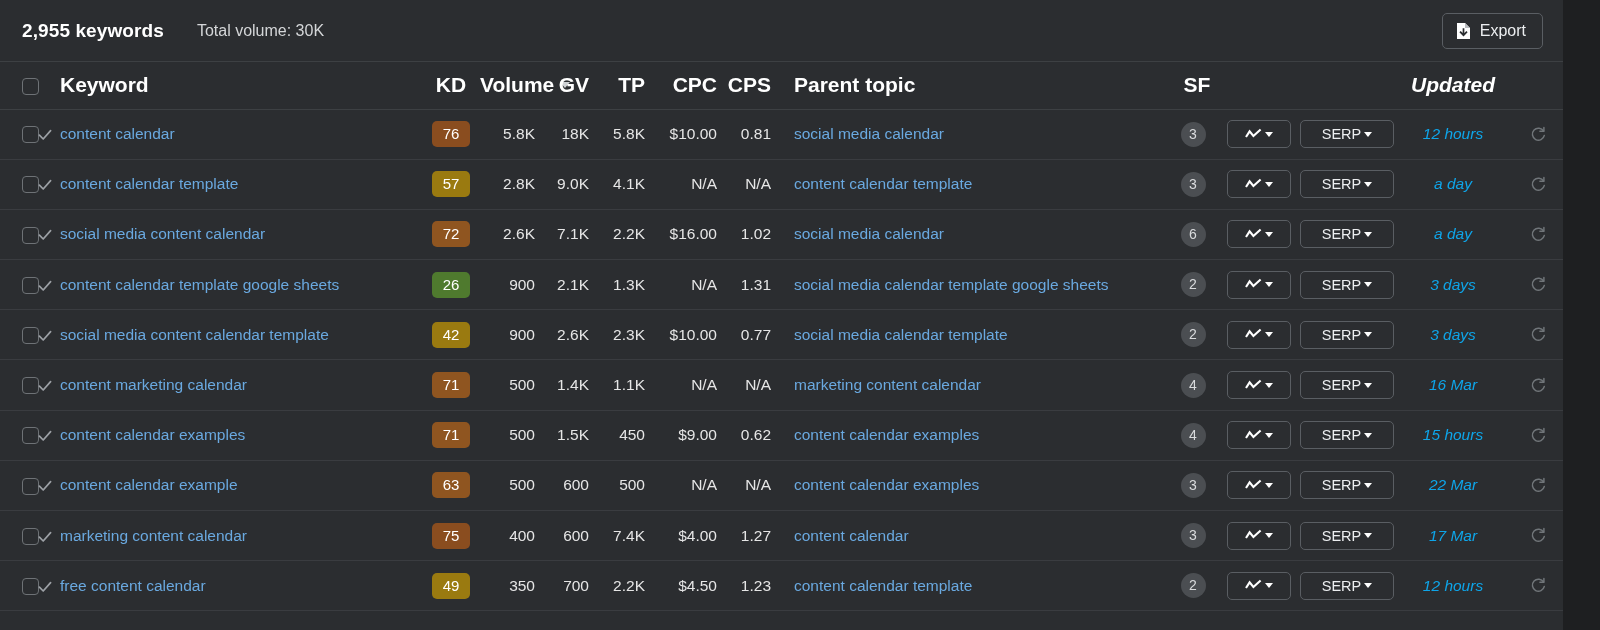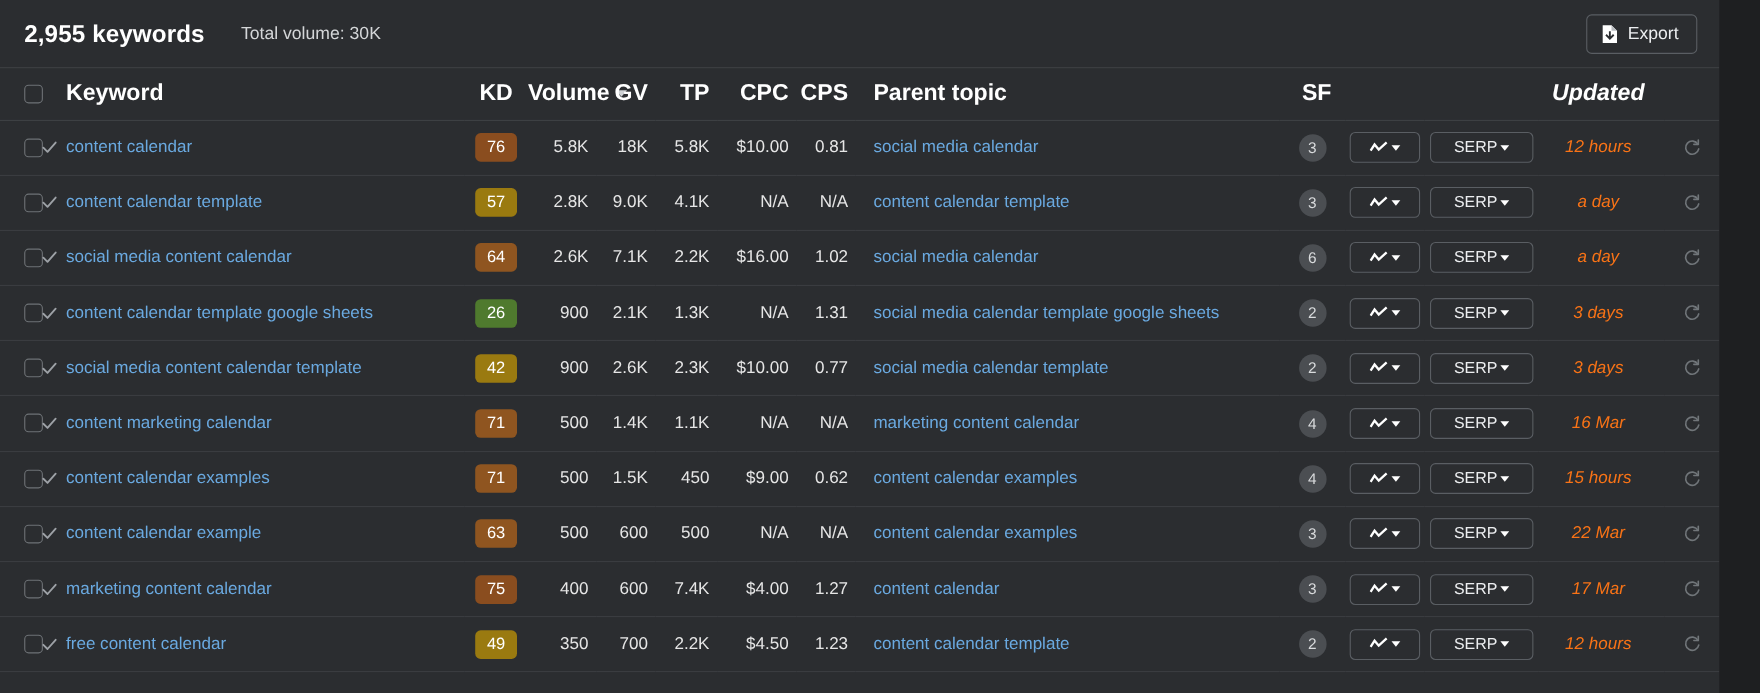--- a/index.html
+++ b/index.html
@@ -28,21 +28,21 @@
   }
 
   
   .topbar {
     height: 62px;
     display: flex; align-items: center;
     padding: 0 20px 0 22px;
     border-bottom: 1px solid #3d4043;
   }
   .kw-count {
-    font-size: 22px; font-weight: bold; color: #ffffff;
+    font-size: 19px; font-weight: bold; color: #ffffff;
     letter-spacing: .1px;
   }
   .total-volume {
     font-size: 16px; color: #d4d6d8; margin-left: 33px;
   }
   .spacer { flex: 1; }
   .export-btn {
     display: flex; align-items: center; gap: 9px;
     height: 36px; padding: 0 16px 0 13px;
     border: 1px solid #5a5e63; border-radius: 5px;
@@ -154,21 +154,21 @@
     border-top: 6px solid #cfd2d5;
     display: inline-block;
   }
   .caret-sm {
     border-left: 4px solid transparent;
     border-right: 4px solid transparent;
     border-top: 5px solid #ffffff;
   }
   .ico-spark { width: 17px; height: 13px; display:block; }
 
-  .updated { color: #f97316; font-size: 15.5px; }
+  .updated { color: #0ea5e9; font-size: 15.5px; }
   .ico-refresh { width: 17px; height: 17px; display: block; margin: 0 auto; cursor: pointer; }
 
   .vol-head { display: inline-flex; align-items: center; gap: 6px; }
 </style>
 </head>
 <body>
 
 <div id="app">
 
   <div class="content">
@@ -315,21 +315,21 @@
                   <path d="M13.6 5.2 A6 6 0 1 0 14.3 9.4" fill="none" stroke="#707579" stroke-width="1.5" stroke-linecap="round"></path>
                   <polyline points="9.9,5.3 13.9,5.3 13.9,1.4" fill="none" stroke="#707579" stroke-width="1.5" stroke-linecap="round" stroke-linejoin="round"></polyline>
                 </svg></span></td>
           </tr>
           <tr>
             <td class="c-check pad-l22"><span class="cbox"></span></td>
             <td class="c-tick ta-c"><span><svg class="ico-check" viewBox="0 0 16 16">
                   <polyline points="2.4,8.2 6.2,12 13.6,3.6" fill="none" stroke="#9da1a6" stroke-width="1.7" stroke-linecap="round" stroke-linejoin="round"></polyline>
                 </svg></span></td>
             <td class="c-kw ta-l"><a class="kwlink">social media content calendar</a></td>
-            <td class="c-kd"><span class="kd" style="background:#8f5520">64</span></td>
+            <td class="c-kd"><span class="kd" style="background:#8f5520">72</span></td>
             <td class="c-vol">2.6K</td>
             <td class="c-gv">7.1K</td>
             <td class="c-tp">2.2K</td>
             <td class="c-cpc">$16.00</td>
             <td class="c-cps">1.02</td>
             <td class="c-pt"><a class="kwlink">social media calendar</a></td>
             <td class="c-sf"><span class="sf">6</span></td>
             <td class="c-chart ta-c"><span class="pill pill-chart">
                 <span>
                   <svg class="ico-spark" viewBox="0 0 17 13">

